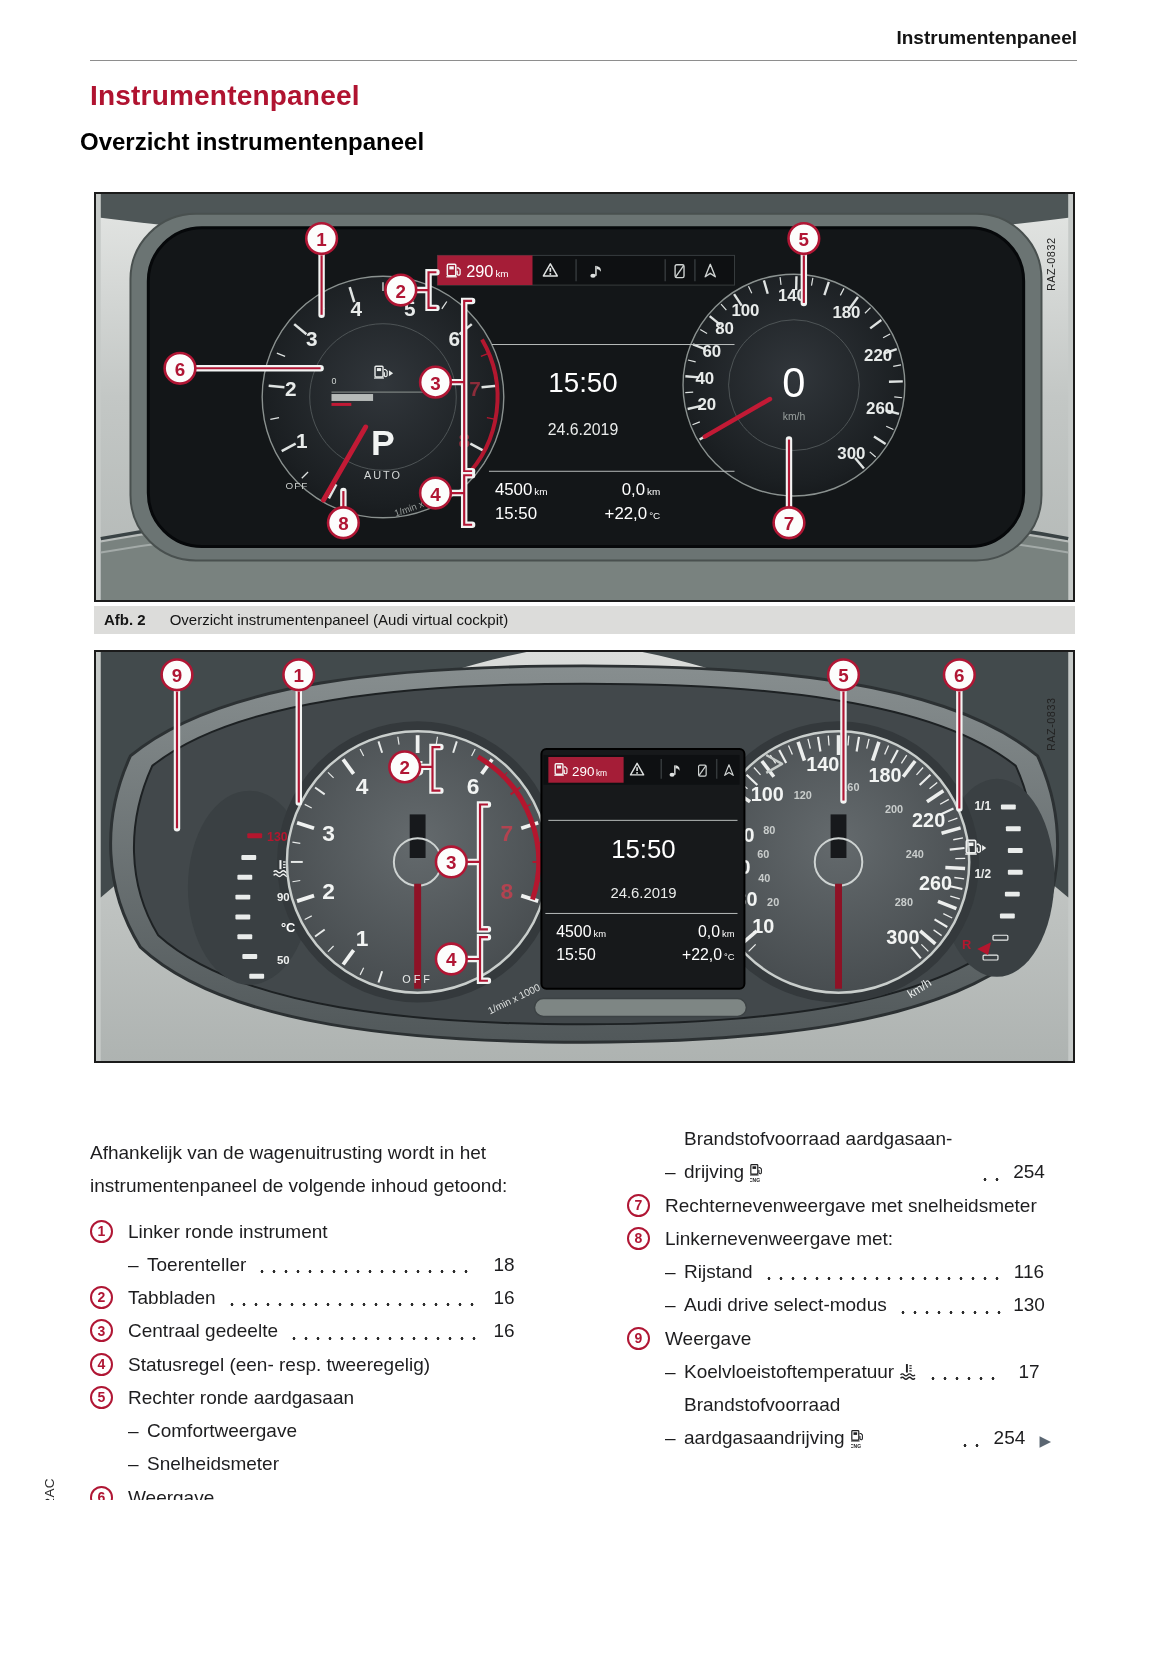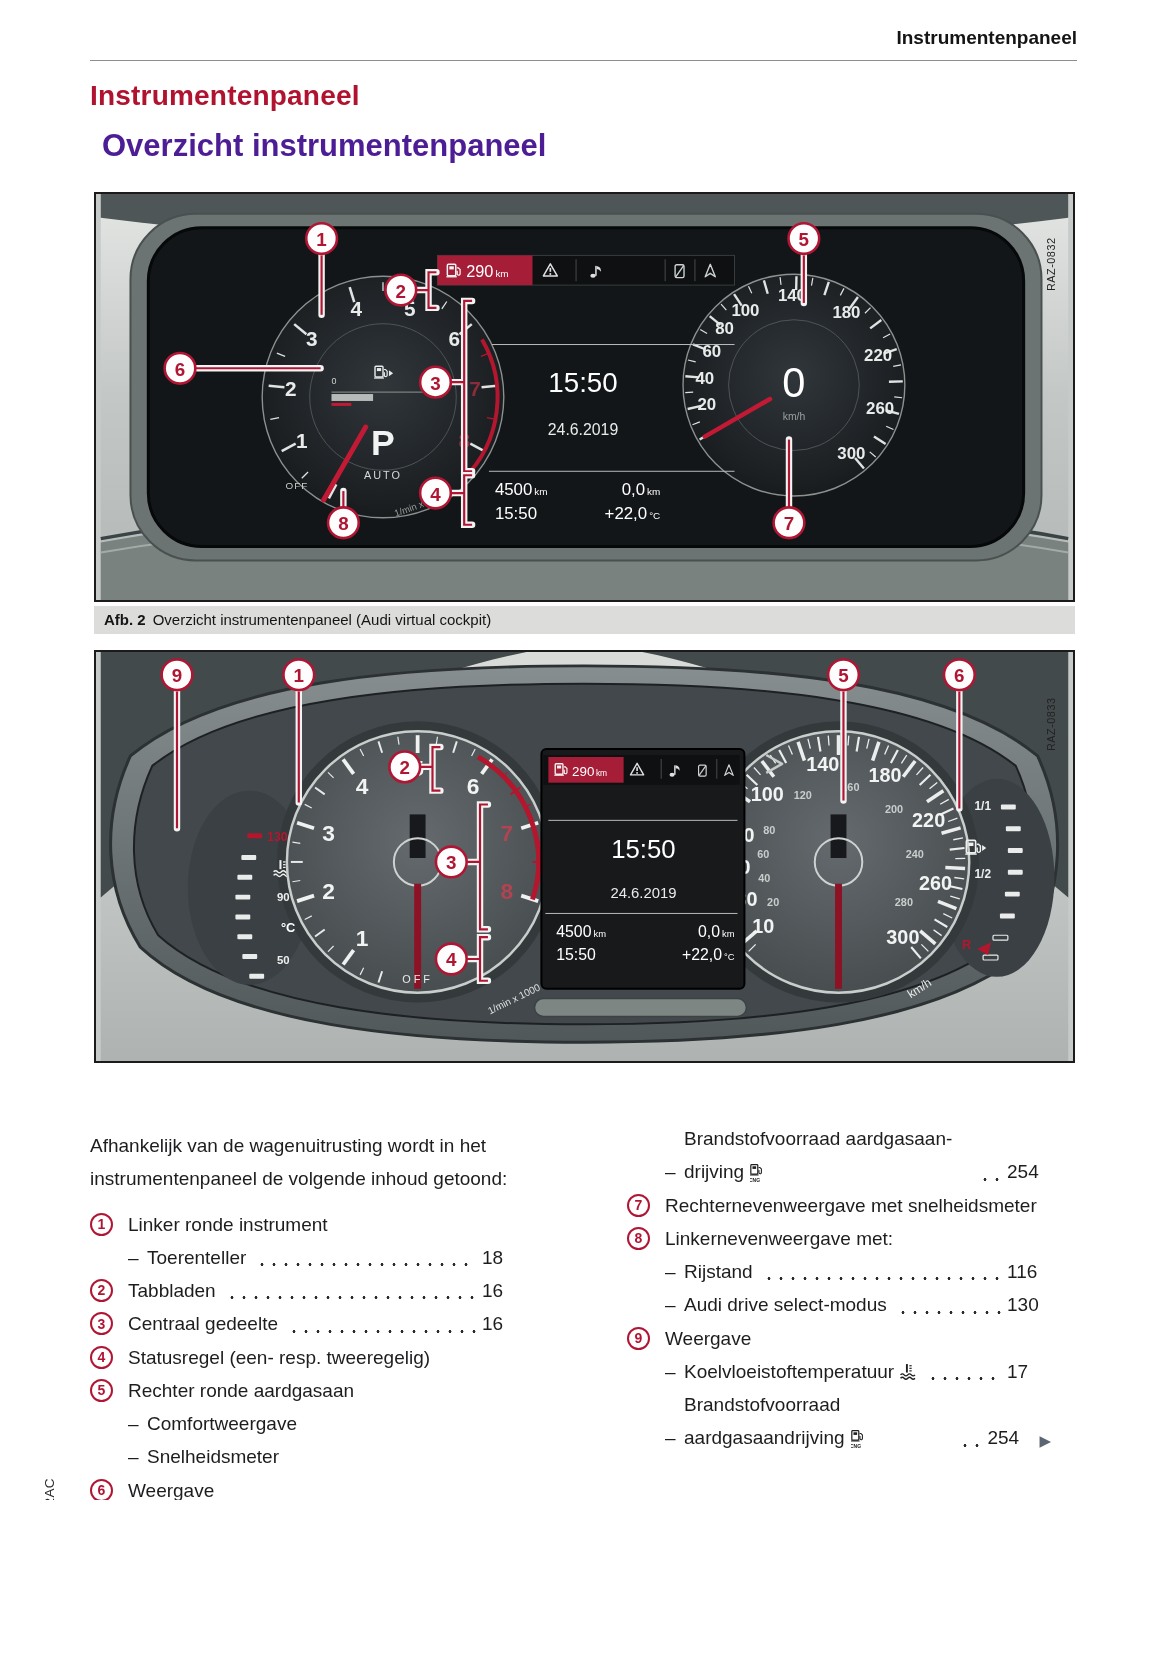--- a/index.html
+++ b/index.html
@@ -1,47 +1,47 @@
 <!DOCTYPE html>
 <html><head>
 <meta charset="utf-8">
 <style>
   html,body{margin:0;padding:0;background:#ffffff}
   .sheet{position:relative;width:1165px;height:1500px;background:#fff;overflow:hidden;
          font-family:"Liberation Sans",sans-serif;color:#1d1d1f}
   .run-head{position:absolute;top:27px;right:88px;font-size:19px;font-weight:bold;color:#141414}
   .head-rule{position:absolute;top:60px;left:90px;width:987px;border-top:1.6px solid #8e8e8e}
   .h1{position:absolute;top:80px;left:90px;font-size:28px;font-weight:bold;color:#b01330;letter-spacing:.2px}
-  .h2{position:absolute;top:128px;left:102px;font-size:31px;font-weight:bold;color:#4c1d95}
+  .h2{position:absolute;top:128px;left:80px;font-size:24px;font-weight:bold;color:#000000}
   .fig{position:absolute;left:94px;width:981px;border:2px solid #1b1b1b;box-sizing:border-box;background:#c6cac8}
   .fig svg{display:block}
   #fig2{top:192px}
   #fig3{top:650px}
   .fig-cap{position:absolute;left:94px;width:981px;box-sizing:border-box;background:#dcdcda;
            padding:5px 10px 6px;font-size:15px;color:#151515}
   #fig2-cap{top:606px}
   #fig3-cap{top:1067px}
-  .fig-cap b{margin-right:7px}
+  .fig-cap b{margin-right:24px}
   .col{position:absolute;top:1122px;font-size:19px;line-height:1.75}
   .col-left{left:90px;width:436px}
   .col-right{left:627px;width:424px}
-  .intro{margin:7px 0 12px}
+  .intro{margin:14px 0 12px}
   .item{display:flex}
   .badge{flex:0 0 38px;padding-top:5px}
   .badge-n{display:flex;width:23px;height:23px;border:2.2px solid #b01634;border-radius:50%;
            align-items:center;justify-content:center;font-size:14px;font-weight:bold;color:#b01634;box-sizing:border-box}
   .ibody{flex:1;min-width:0}
   .row{display:flex;align-items:flex-end}
   .sub{display:flex;align-items:flex-end}
   .dash{flex:0 0 19px}
   .sub-label{max-width:300px}
   .leader{flex:1 1 auto;min-width:22px;height:5px;margin:0 6px 7px 10px;
           background-image:radial-gradient(circle,#2c2c2c 1.35px,transparent 1.6px);
           background-size:12px 5px;background-repeat:repeat-x;background-position:0 100%}
-  .pg{flex:0 0 44px;text-align:left}
+  .pg{flex:0 0 44px;text-align:center}
   .ic{width:17px;height:17px;vertical-align:-2px;margin-left:6px;color:#202022}
   .ic-cng{width:16px;height:20px;vertical-align:-5px}
   .cont-arrow{color:#5b6672;font-size:15px;margin-left:8px}
   .pagenum{position:absolute;top:1590px;right:88px;font-size:20px;font-weight:bold;color:#ef4444}
   .side-code{position:absolute;left:42px;top:1574px;transform:rotate(-90deg);transform-origin:0 0;
              font-size:13.5px;color:#2b2b2b;letter-spacing:.4px;white-space:nowrap}
   svg text{font-family:"Liberation Sans",sans-serif}
   .dial-num text{text-anchor:middle;dominant-baseline:central;font-weight:bold}
   .callout circle{fill:#fcfdfc;stroke:#b01634;stroke-width:2.6}
   .callout text{fill:#b01634;font-size:19px;font-weight:bold;text-anchor:middle;dominant-baseline:central}

